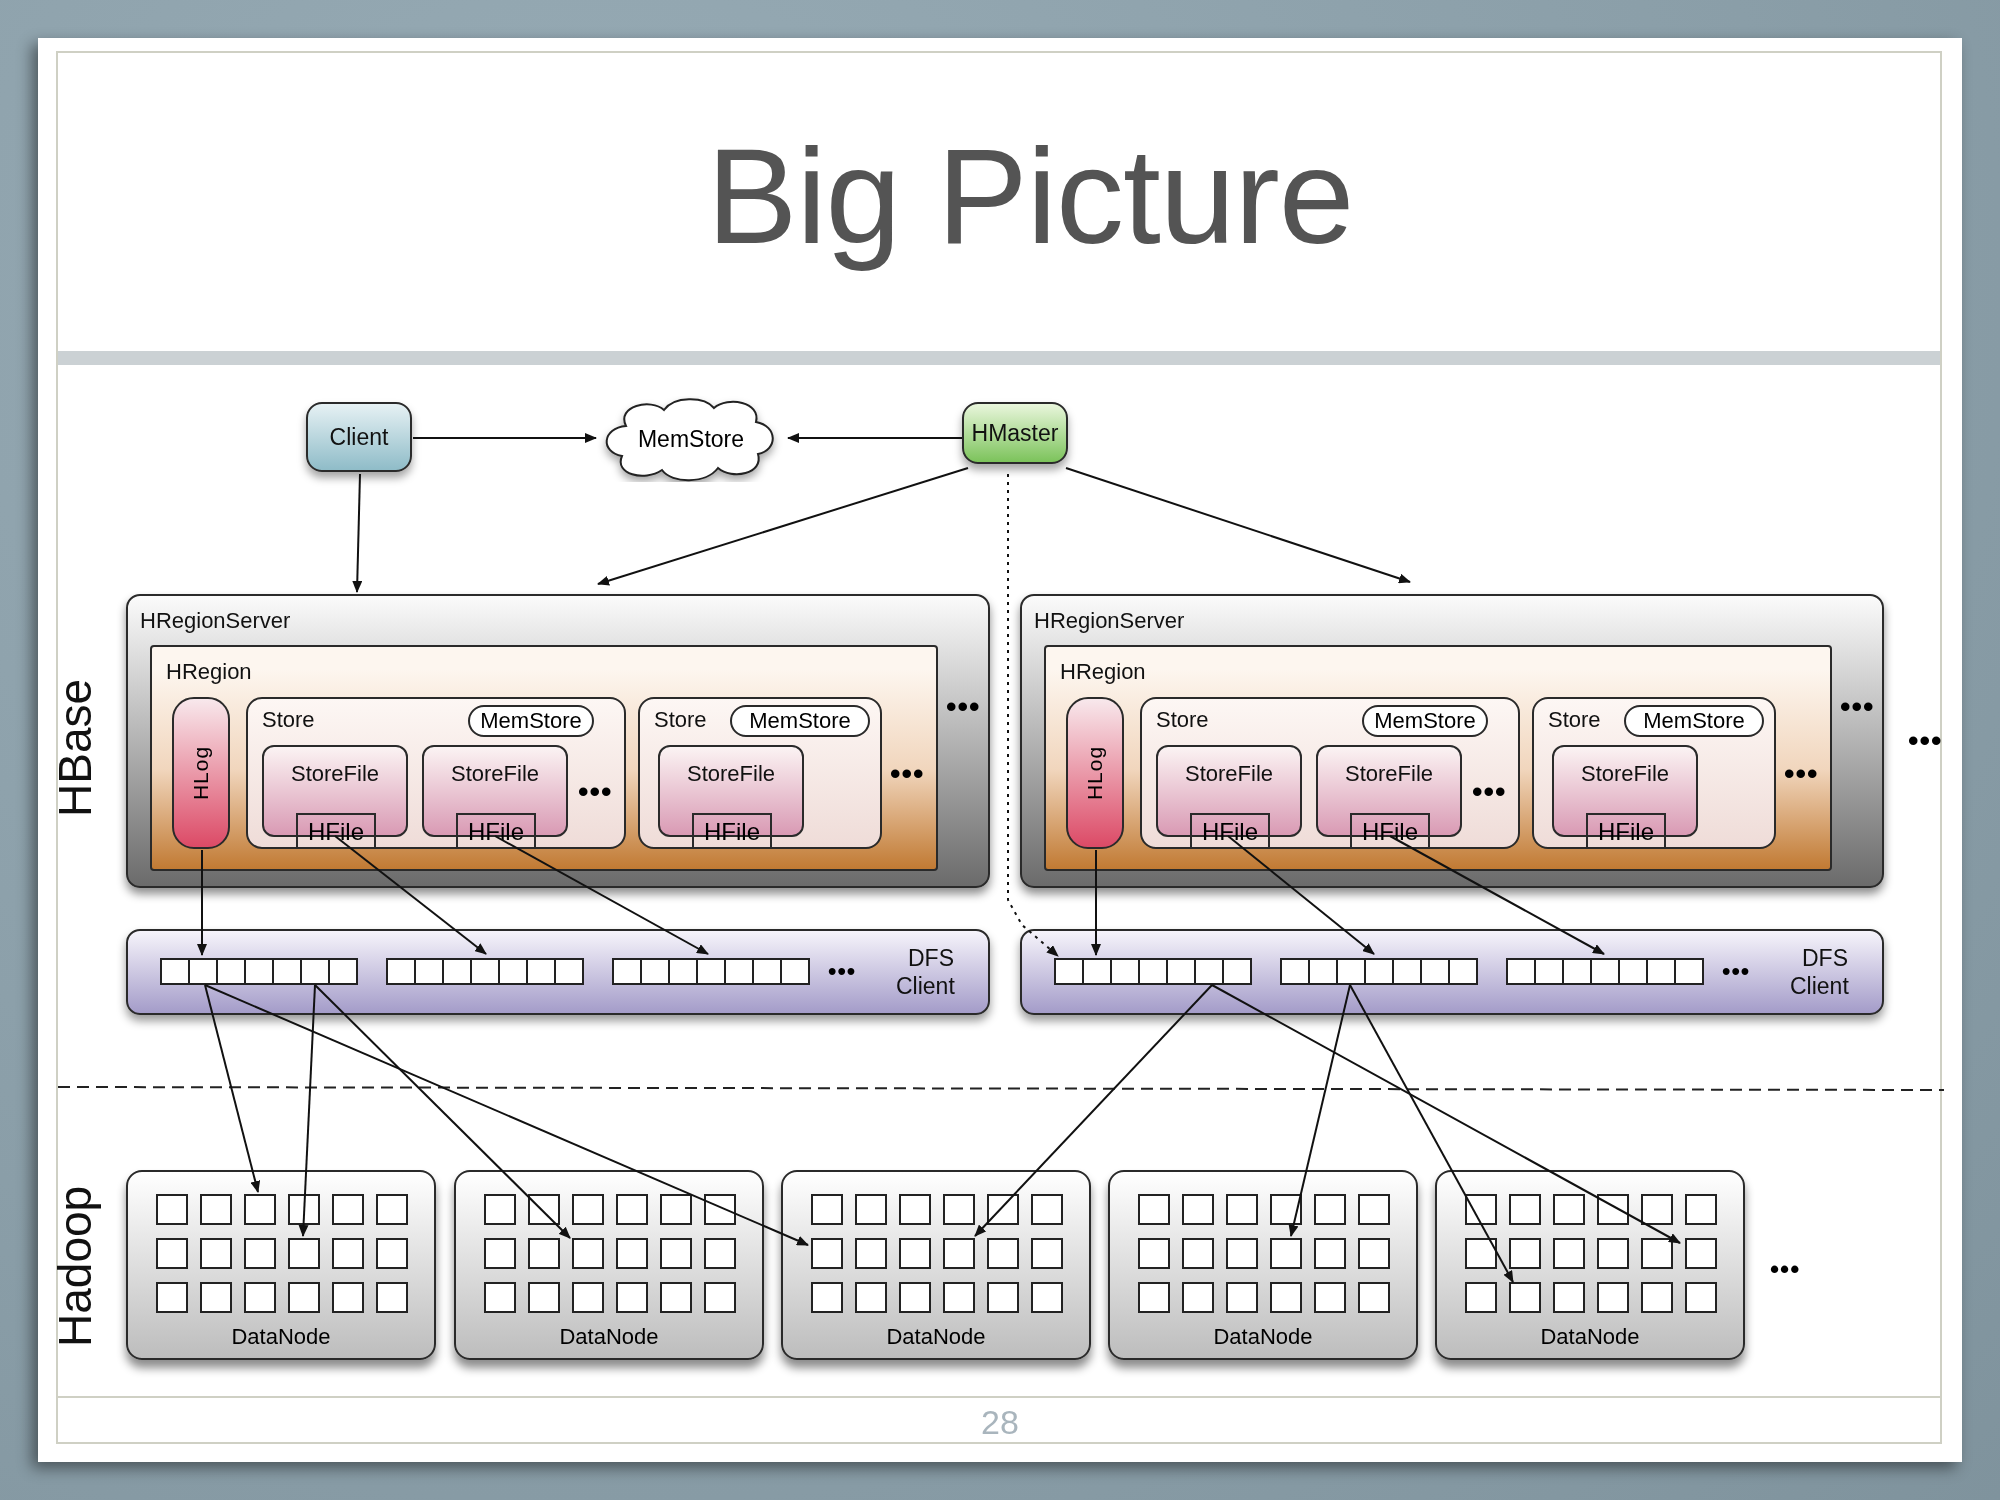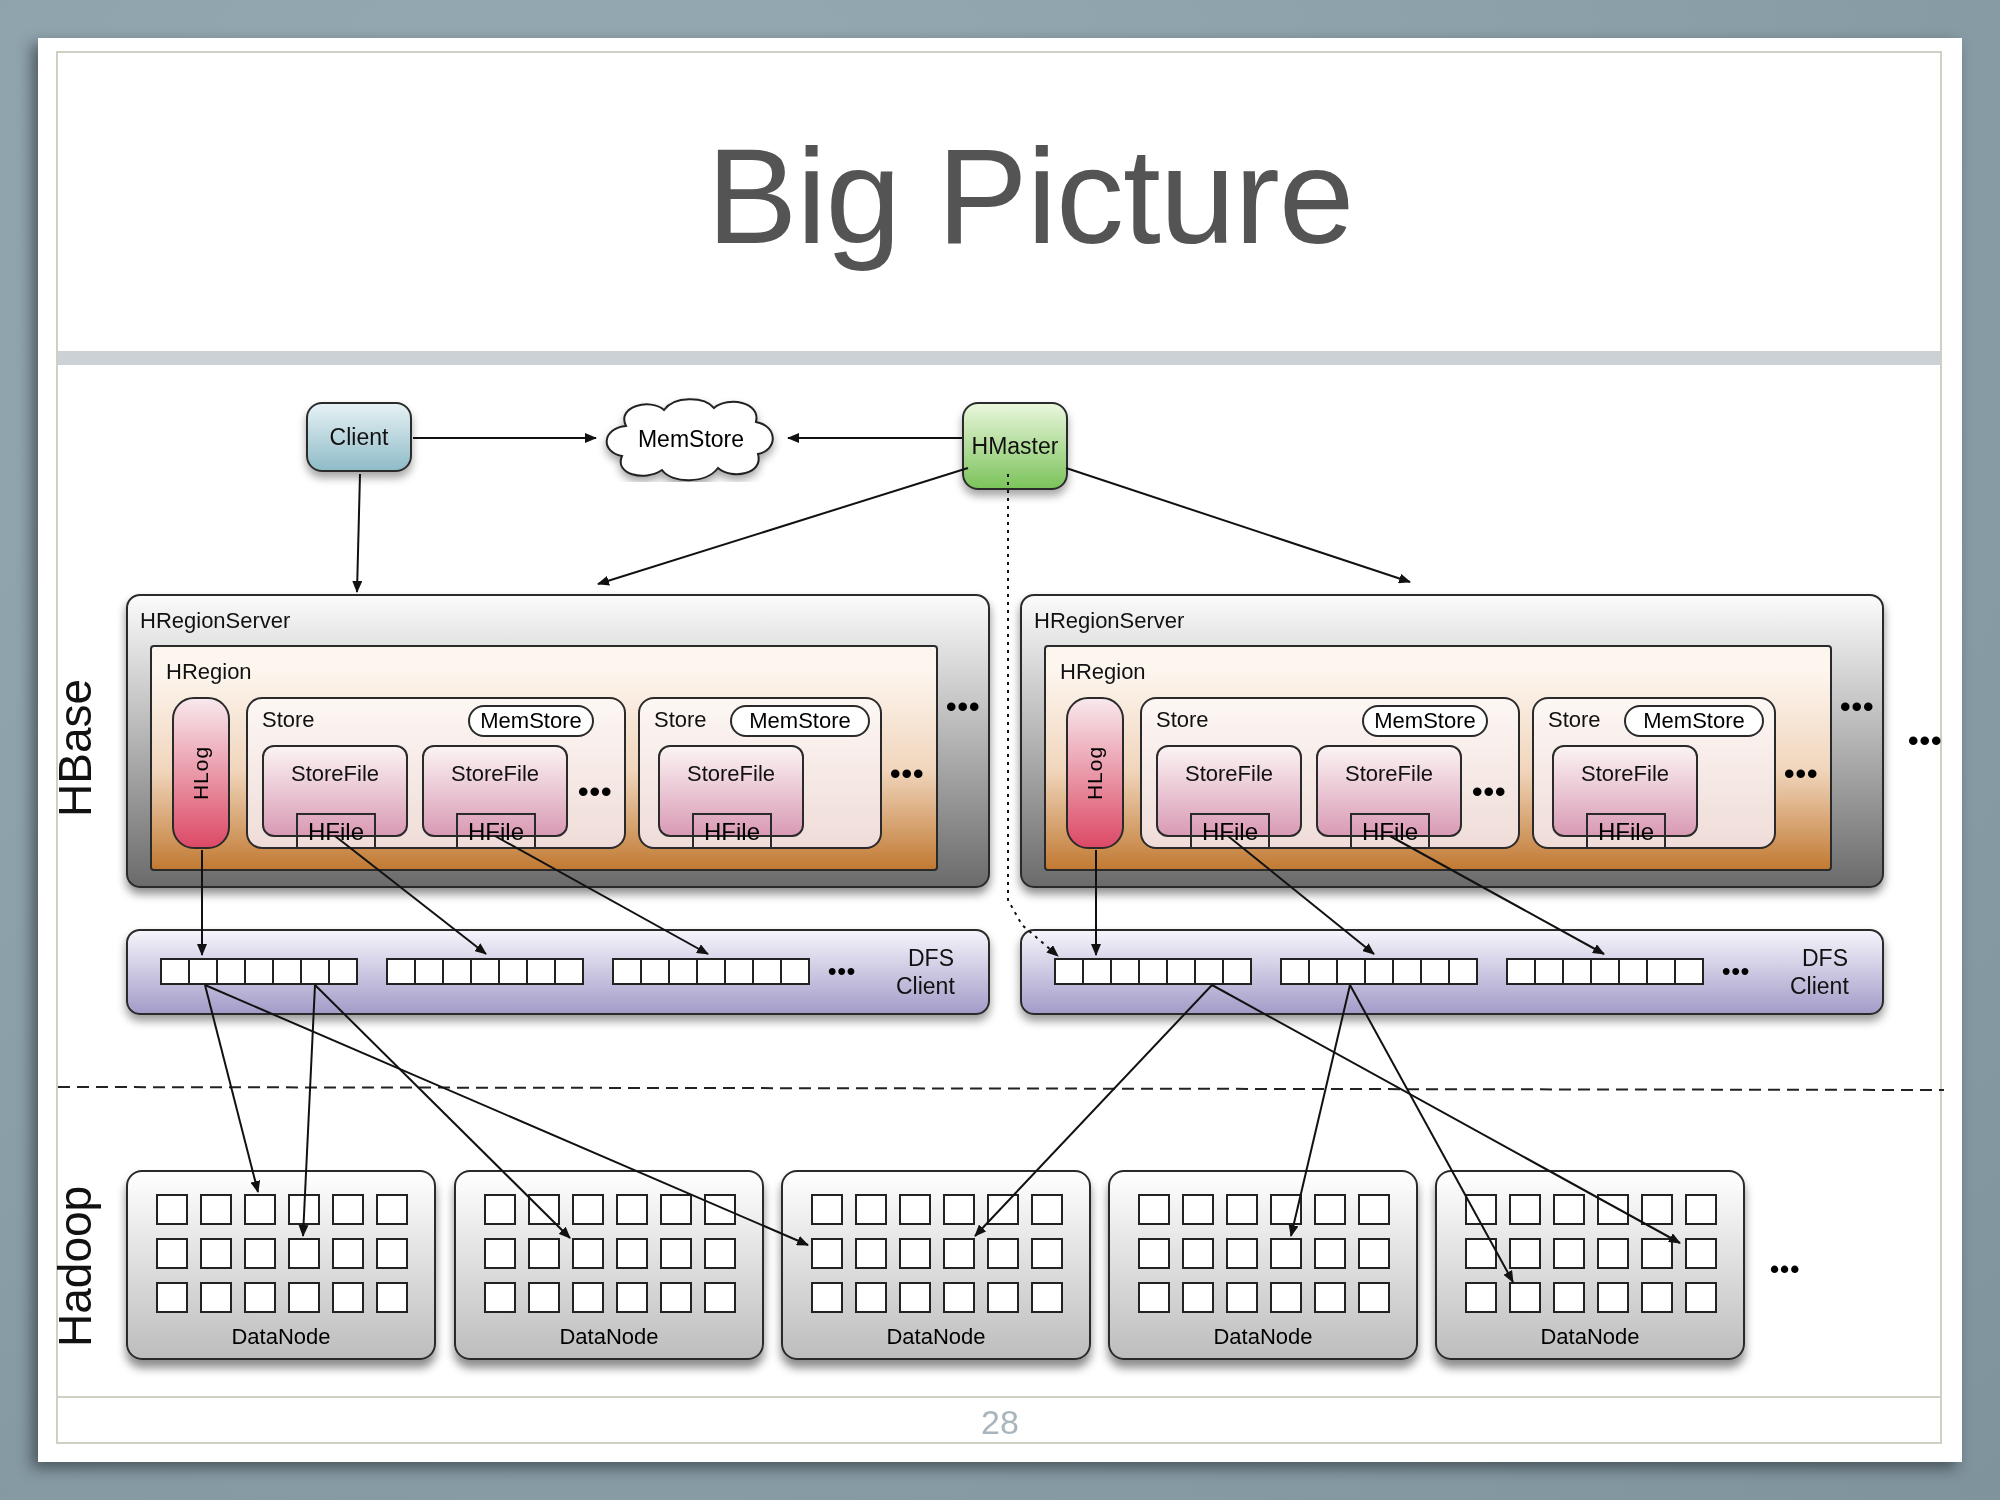--- a/index.html
+++ b/index.html
@@ -50,21 +50,21 @@
 <div class="side" style="left:20px;top:735px;width:110px;text-align:center;">HBase</div>
 <div class="side" style="left:10px;top:1255px;width:130px;text-align:center;">Hadoop</div>
 
 <div class="box node client" style="left:306px;top:402px;width:106px;height:70px;">Client</div>
 <div style="position:absolute;left:596px;top:396px;width:190px;height:86px;">
   <svg width="190" height="86" viewBox="0 0 190 86">
     <path d="M30 30 C20 10,55 2,68 14 C78 0,108 0,118 12 C132 0,165 6,160 26 C182 30,182 54,162 58 C168 78,136 84,122 72 C110 88,76 88,66 74 C48 86,18 78,26 60 C4 56,6 32,30 30 Z" fill="#fff" stroke="#222" stroke-width="2" style="filter:drop-shadow(0 5px 4px rgba(0,0,0,.35));"></path>
   </svg>
   <div style="position:absolute;left:0;top:0;width:190px;height:86px;display:flex;align-items:center;justify-content:center;font-size:23px;">MemStore</div>
 </div>
-<div class="box node hmaster" style="left:962px;top:402px;width:106px;height:88px;">HMaster</div>
+<div class="box node hmaster" style="left:962px;top:402px;width:106px;height:62px;">HMaster</div>
 
 <div class="box hrs" style="left:126px;top:594px;width:864px;height:294px;">
   <div class="lbl" style="left:12px;top:12px;">HRegionServer</div>
   <div class="box hreg" style="left:22px;top:49px;width:788px;height:226px;">
     <div class="lbl" style="left:14px;top:12px;">HRegion</div>
     <div class="box hlog" style="left:20px;top:50px;width:58px;height:152px;">
         <span>HLog</span>
       </div>
     <div class="box store" style="left:94px;top:50px;width:380px;height:152px;">
       <div class="lbl" style="left:14px;top:8px;">Store</div>

